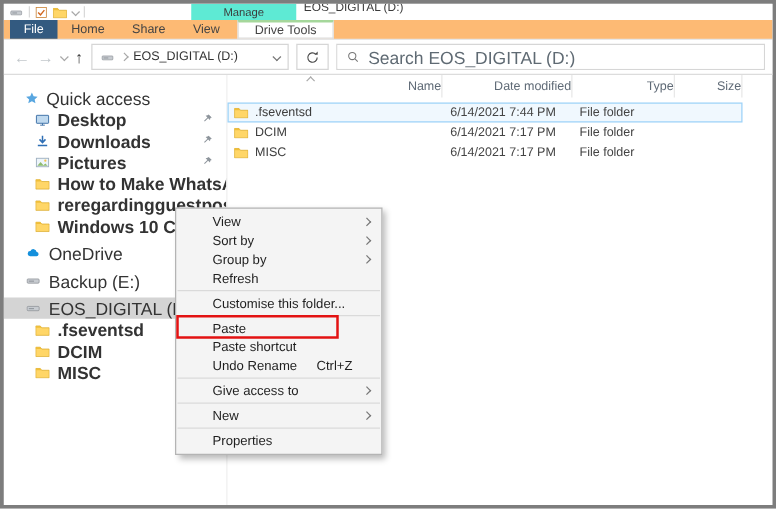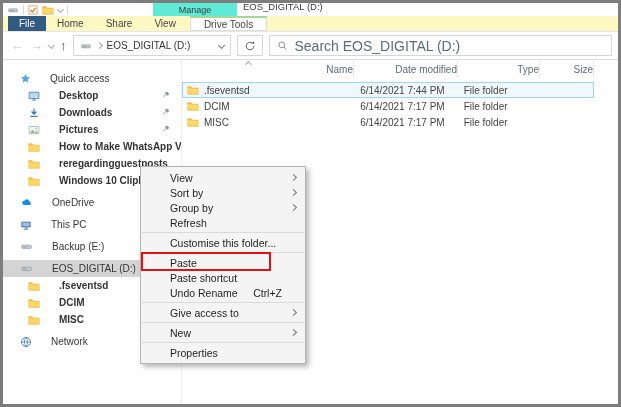--- a/index.html
+++ b/index.html
@@ -10,21 +10,21 @@
   
   .titlebar { position:relative; height:13px; background:#fff; }
   .qat { position:absolute; left:4px; top:0; height:13px; display:flex; align-items:center; gap:4px; }
   .qat svg { display:block; }
   .qsep { width:1px; height:9px; background:#d9d9d9; }
   .manage-label { position:absolute; left:150px; top:0; width:84px; height:13px; background:#5eead4;
                   color:#3c3c3c; font-size:9px; text-align:center; line-height:14px; overflow:hidden; }
   .win-title { position:absolute; left:240px; top:-2px; font-size:9.5px; color:#3a3a3a; white-space:nowrap; }
 
   
-  .tabs-row { position:relative; height:16px; display:flex; align-items:stretch; padding-left:5px; border-bottom:1px solid #e6e6e6; background:#fef9c3; }
+  .tabs-row { position:relative; height:16px; display:flex; align-items:stretch; padding-left:5px; border-bottom:1px solid #e6e6e6; background:#fdba74; }
   .tab { display:flex; align-items:center; justify-content:center; padding:0 11px; font-size:10px; color:#444; }
   .tab.file { background:#335a80; color:#fff; width:38px; padding:0; }
   .tab.drive-tools { margin-left:3px; border:1px solid #dcdcdc; border-top:2px solid #a5d79b; background:#fff; padding:0 13px; }
 
   
   .addr-row { position:relative; height:28px; display:flex; align-items:center; gap:6px; padding:0 6px 0 8px; border-bottom:1px solid #dcdcdc; background:#fff; }
   .navarrow { font-size:13px; line-height:1; }
   .dim { color:#c3c8cc; }
   .dark { color:#3f3f3f; }
   .chev { display:inline-block; width:5px; height:5px; border-right:1.2px solid #777; border-bottom:1.2px solid #777; }
@@ -40,21 +40,21 @@
   .search-box input { width:100%; height:100%; border:none; outline:none; padding-left:25px; font-family:"Liberation Sans",sans-serif; font-size:14px; color:#444; }
   .search-box input::placeholder { color:#5f6a73; opacity:1; }
 
   
   .content { position:relative; display:flex; height:345px; }
   .sidebar { width:179px; border-right:1px solid #efefef; padding-top:10px; overflow:hidden; }
   .si { position:relative; height:17px; display:flex; align-items:center; gap:6px; padding-left:17px; white-space:nowrap; }
   .si.l1 { padding-left:25px;font-weight:bold; }
   .si.gap { margin-top:5px; }
   .si.sel { background:#d4d4d4; }
-  .si .lbl { font-size:10px; color:#333; overflow:hidden;margin-left:13px; }
+  .si .lbl { font-size:14px; color:#333; overflow:hidden; }
   .si .pin { position:absolute; right:10px; top:3px; }
   .si svg { flex:none; }
 
   .main { flex:1; position:relative; }
   .hdr { display:flex; height:18px; color:#5f6a76; font-size:10px; }
   .hcell { display:flex; align-items:center; padding-left:6px; border-right:1px solid #e8e8e8; position:relative;justify-content:flex-end; }
   .hcell.c-name { width:172px; padding-left:5px; }
   .hcell.c-date { width:104px; }
   .hcell.c-type { width:82px; }
   .hcell.c-size { width:54px; }
@@ -252,26 +252,20 @@
           </svg>
         <span class="lbl">Windows 10 Clipboard Histo</span>
       </div>
       <div class="si l0 gap">
         <svg width="13" height="11" viewBox="0 0 16 16">
             <use href="#i-cloud"></use>
           </svg>
         <span class="lbl">OneDrive</span>
       </div>
       <div class="si l0 gap">
-        <svg width="12" height="12" viewBox="0 0 16 16">
-            <use href="#i-pc"></use>
-          </svg>
-        <span class="lbl">This PC</span>
-      </div>
-      <div class="si l0 gap">
         <svg width="13" height="11" viewBox="0 0 16 16">
             <use href="#i-drive"></use>
           </svg>
         <span class="lbl">Backup (E:)</span>
       </div>
       <div class="si l0 gap sel">
         <svg width="13" height="11" viewBox="0 0 16 16">
             <use href="#i-drive"></use>
           </svg>
         <span class="lbl">EOS_DIGITAL (D:)</span>
@@ -286,26 +280,20 @@
         <svg width="12" height="10" viewBox="0 0 16 14">
             <use href="#i-folder"></use>
           </svg>
         <span class="lbl">DCIM</span>
       </div>
       <div class="si l1">
         <svg width="12" height="10" viewBox="0 0 16 14">
             <use href="#i-folder"></use>
           </svg>
         <span class="lbl">MISC</span>
-      </div>
-      <div class="si l0 gap">
-        <svg width="12" height="12" viewBox="0 0 16 16">
-            <use href="#i-network"></use>
-          </svg>
-        <span class="lbl">Network</span>
       </div>
     </div>
 
     <div class="main">
       <div class="hdr">
         <div class="hcell c-name">
           <span>Name</span>
           <span class="chev up lite sortmark"></span>
         </div>
         <div class="hcell c-date">

